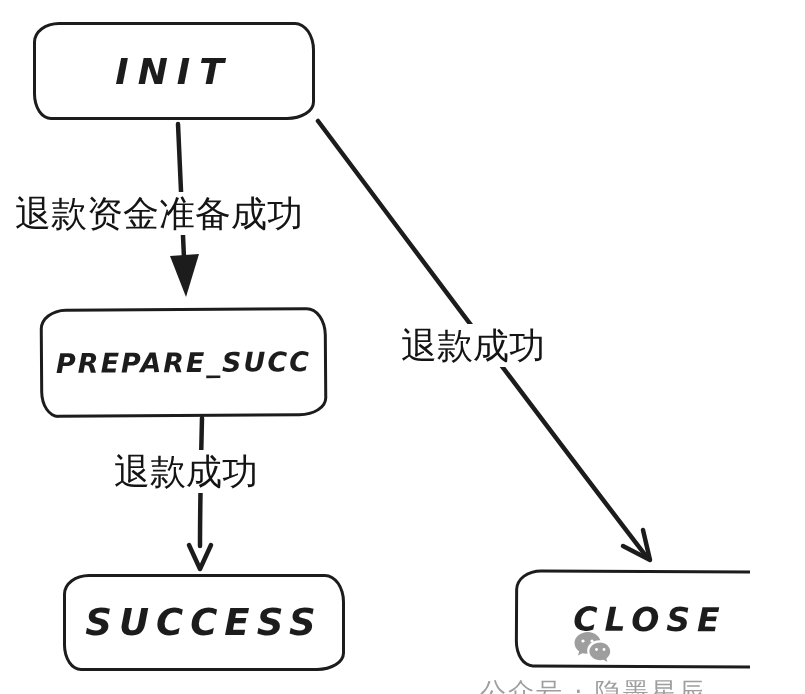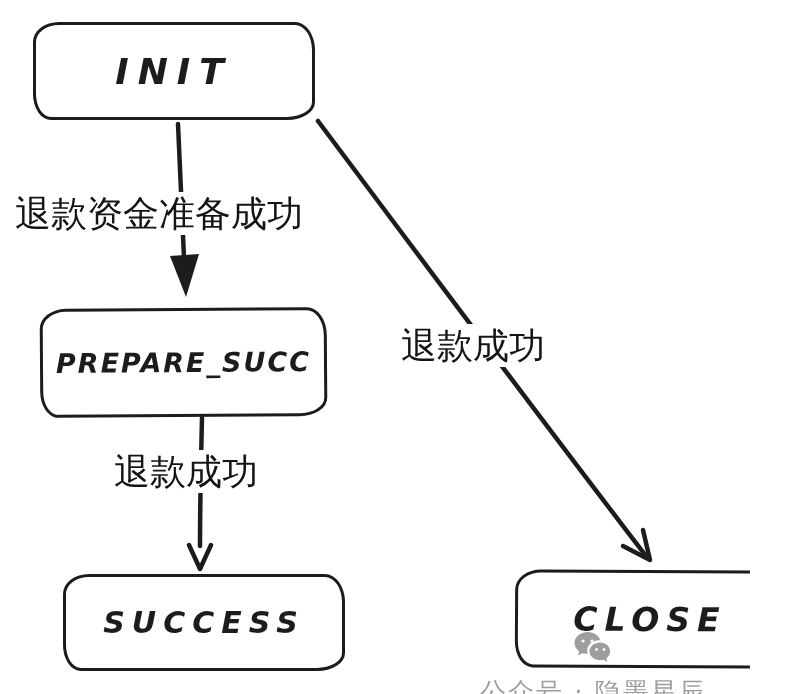--- a/index.html
+++ b/index.html
@@ -32,21 +32,21 @@
     font-style: italic;
     font-weight: 600;
     color: #1c1c1c;
     white-space: nowrap;
   }
   #node-init          { left: 33px;  top: 22px;  width: 282px; height: 98px;  }
   #node-init .node-label { font-size: 36px; letter-spacing: 9px; }
   #node-prepare-succ  { left: 40px;  top: 308px; width: 287px; height: 109px; transform: rotate(-0.4deg); }
   #node-prepare-succ .node-label { font-size: 27px; letter-spacing: 2px; }
   #node-success       { left: 63px;  top: 574px; width: 282px; height: 97px;  }
-  #node-success .node-label { font-size: 30px; letter-spacing: 7px; }
+  #node-success .node-label { font-size: 37px; letter-spacing: 7px; }
   #node-close         { left: 515px; top: 570px; width: 270px; height: 98px;  transform: rotate(0.3deg); }
   #node-close .node-label { font-size: 33px; letter-spacing: 7px; font-style: italic; }
 
   .edge-label {
     position: absolute;
     font-family: "DejaVu Sans", sans-serif;
     font-weight: 500;
     font-size: 36px;
     color: #141414;
     background: #ffffff;

